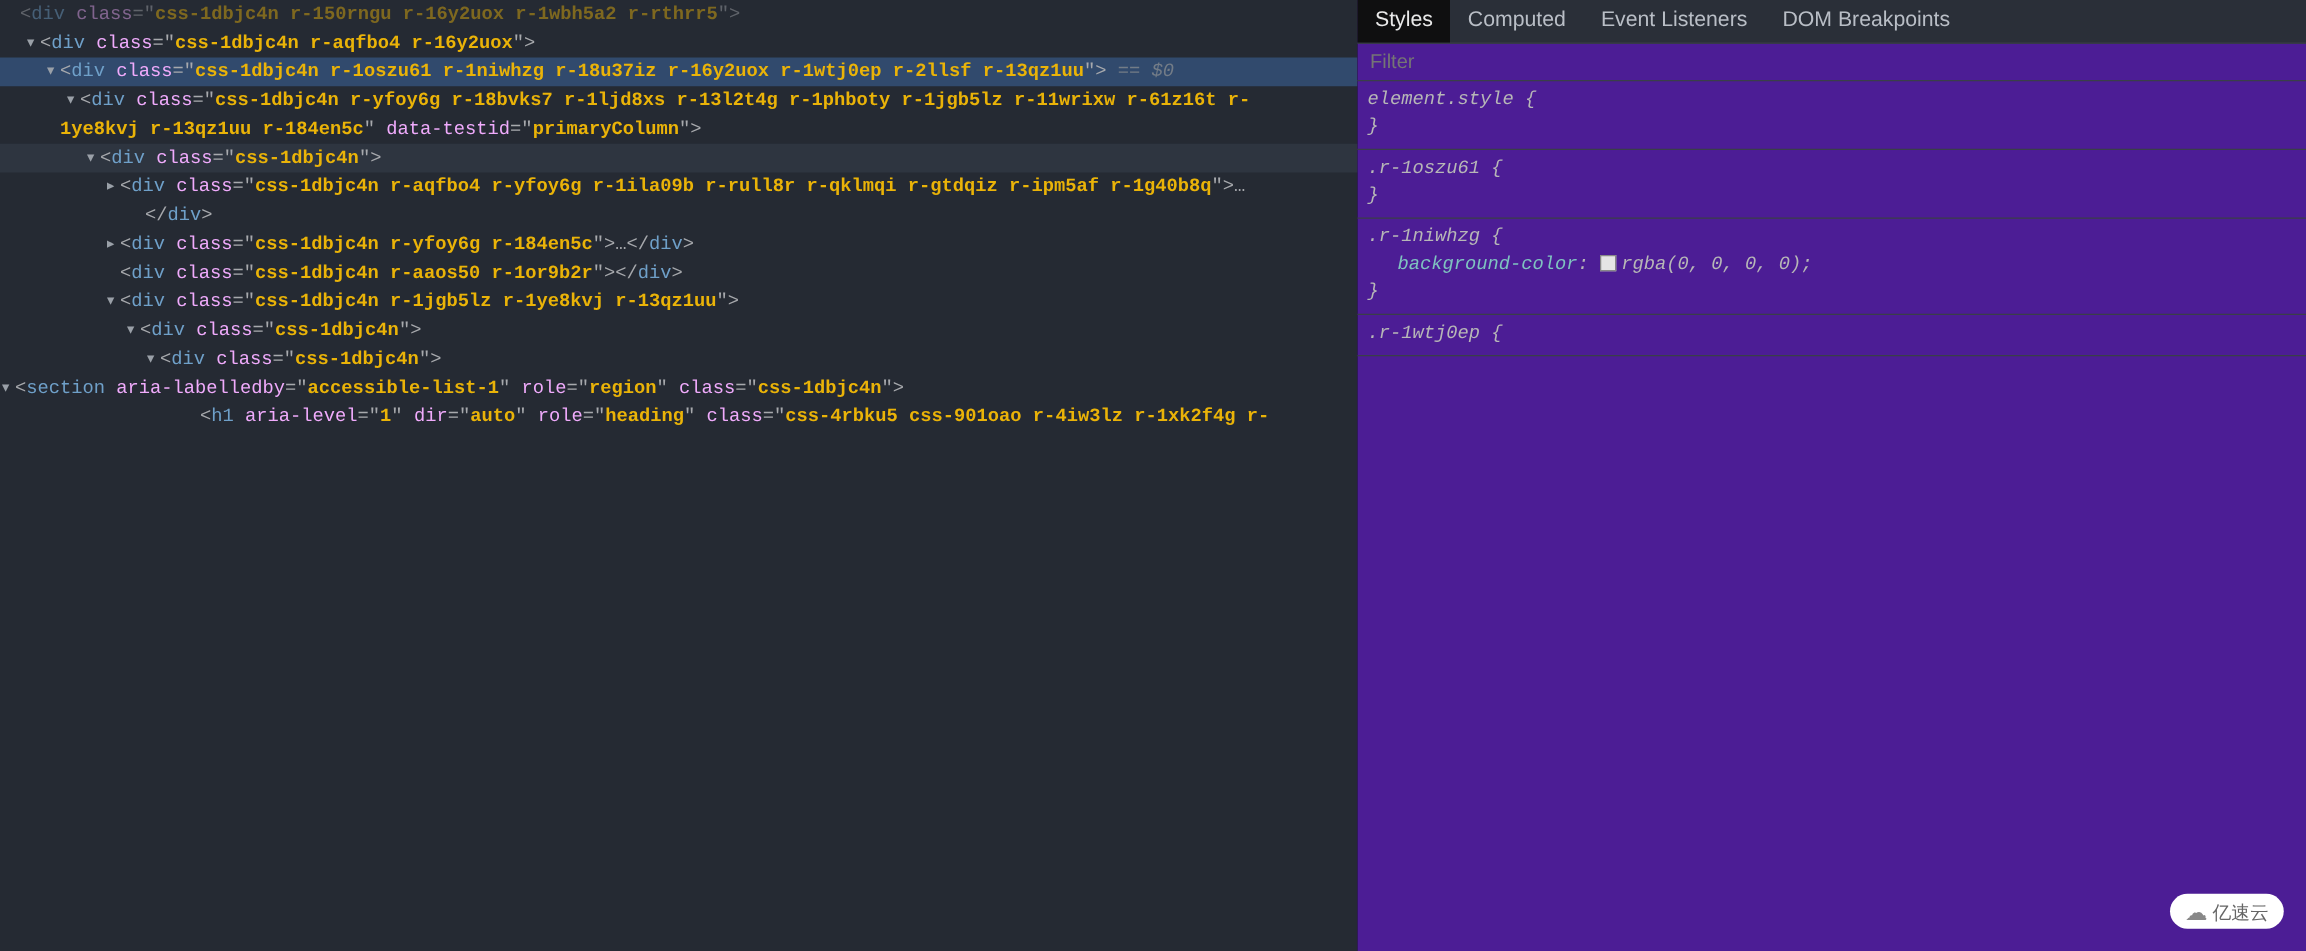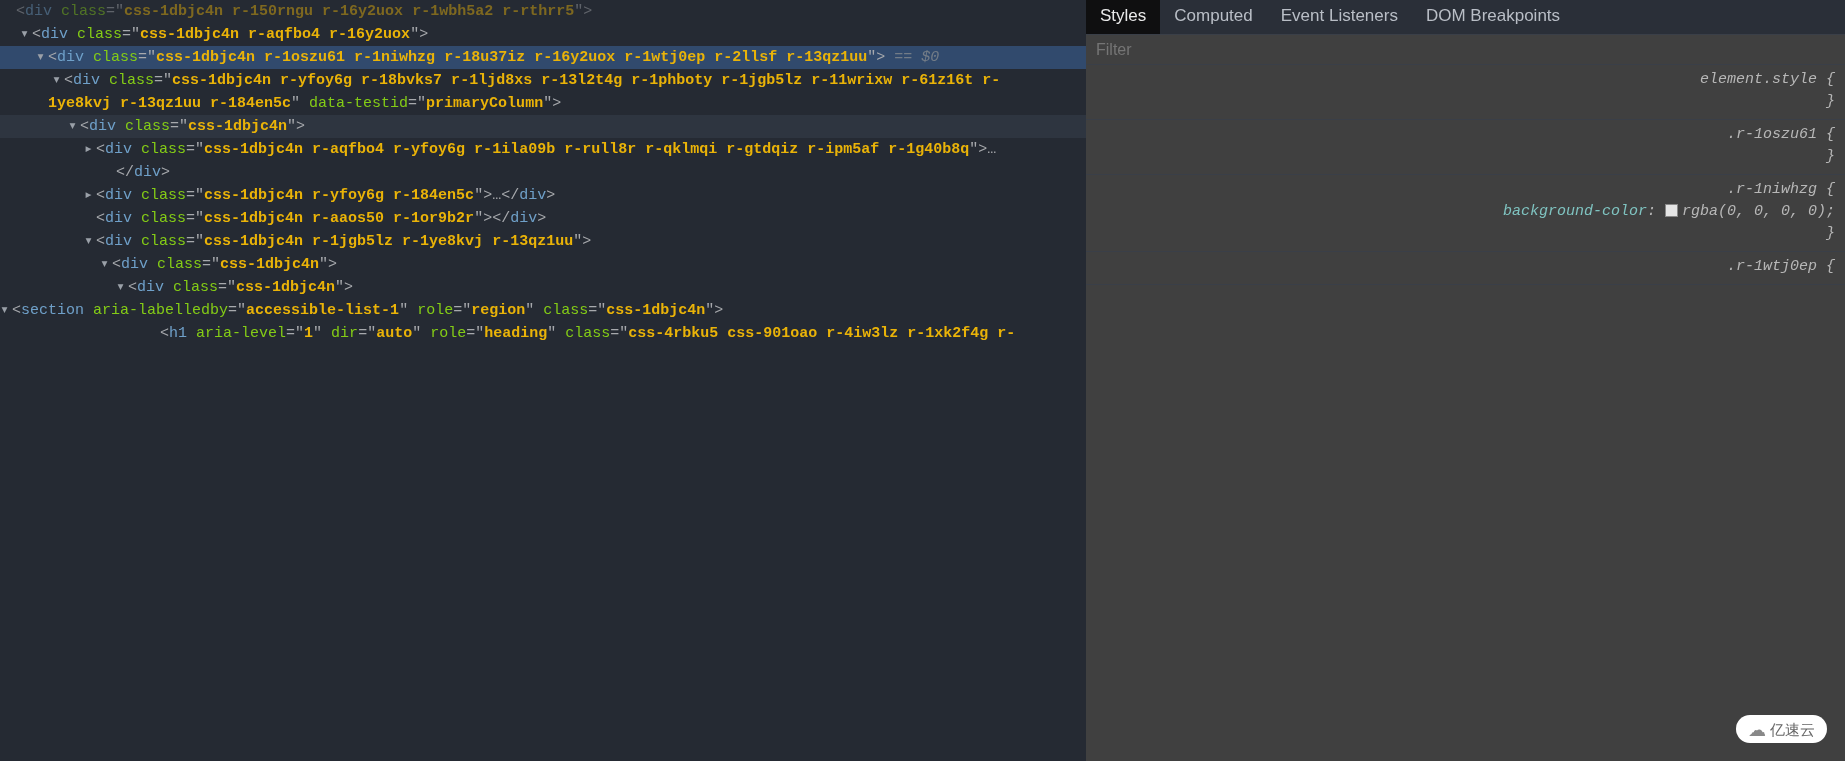--- a/index.html
+++ b/index.html
@@ -13,42 +13,42 @@
   }
   .root { display: flex; width: 100%; height: 100%; }
   .elements-panel {
     width: 1086px;
     background: #252a33;
     overflow: hidden;
     padding-top: 0;
   }
   .styles-panel {
     flex: 1;
-    background: #404040;
+    background: #4c1d95;
     display: flex; flex-direction: column;
   }
   
   .dom-line {
     white-space: nowrap;
     padding: 1px 0 1px 0;
     line-height: 21px;
     font-size: 15px;
   }
   .faded { opacity: 0.45; }
   .arrow {
     display: inline-block;
     width: 12px;
     color: #9aa0a8;
     user-select: none;
   }
   .arrow.open::before { content: "▾"; }
   .arrow.closed::before { content: "▸"; }
   .punct { color: #a7a9ad; }
   .tag   { color: #6fa0c9; }            
-  .attr  { color: #84cc16; }            
+  .attr  { color: #f0abfc; }            
   .val   { color: #eab308; font-weight: bold; }            
   .halo  { color: #737c87; font-style: italic; }
   .ell   { color: #a7a9ad; }
   .row-selected {
     background: #314a6d;
     display: block;
   }
   .row-hover {
     background: #2e3540;
     display: block;
@@ -95,21 +95,20 @@
     background: transparent; border: none; outline: none;
     color: #9aa0a8; font-size: 16px; width: 100%;
     font-family: -apple-system, "Segoe UI", Arial, sans-serif;
   }
   .rule-block {
     border-bottom: 1px solid #3a3f48;
     padding: 4px 10px 6px 8px;
     font-style: italic;
     line-height: 22px;
     font-size: 15px;
-    text-align: right;
   }
   .sel   { color: #b7b7b7; font-style: italic; }
   .brace { color: #b7b7b7; }
   .prop  { color: #7fc3c0; font-style: italic; }
   .pval  { color: #b7b7b7; font-style: italic; }
   .swatch {
     display: inline-block; width: 13px; height: 13px;
     background: #e5e5e5; border: 1px solid #888;
     vertical-align: -2px; margin-right: 4px;
   }

